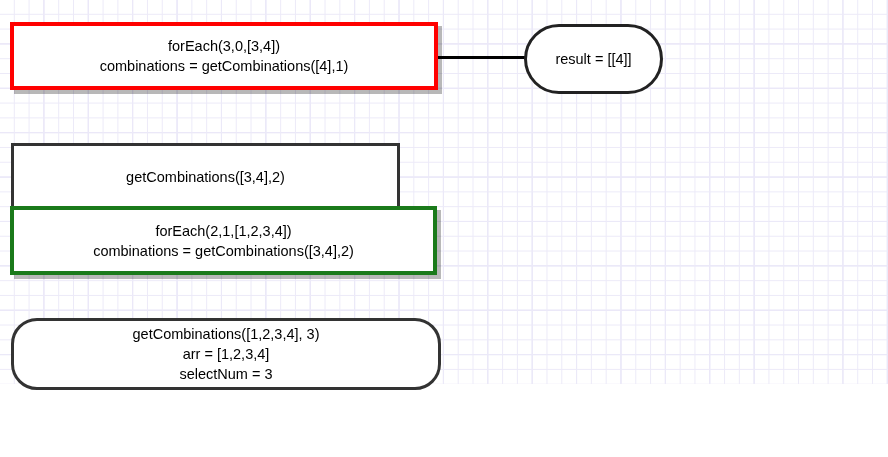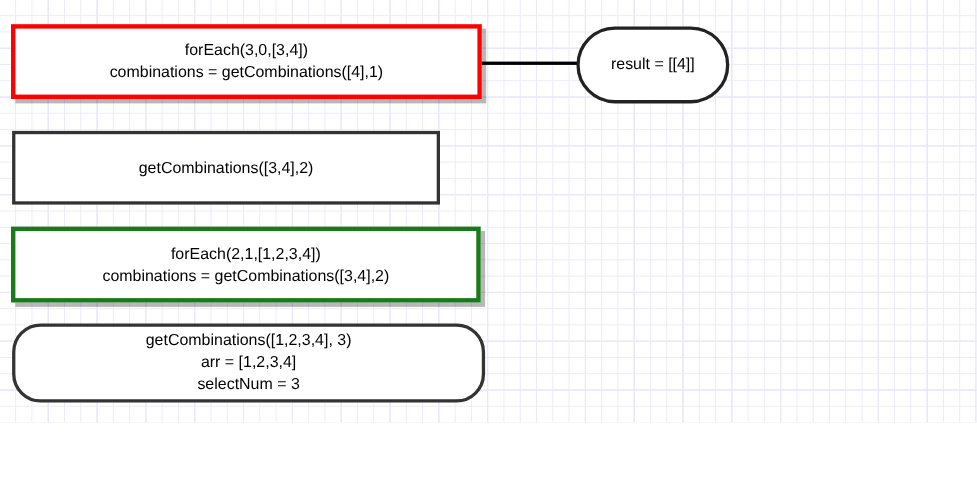--- a/index.html
+++ b/index.html
@@ -49,20 +49,21 @@
     border-style: solid;
   }
 
   .shadowed {
     box-shadow: 4px 4px 0 0 rgba(0,0,0,0.28);
   }
 
   .plain-border {
     border-width: 3px;
     border-color: #333333;
+    margin-top: 24px;
   }
 
   .red-border {
     border-width: 4px;
     border-color: #ff0000;
   }
 
   .green-border {
     border-width: 4px;
     border-color: #1a7a1a;

